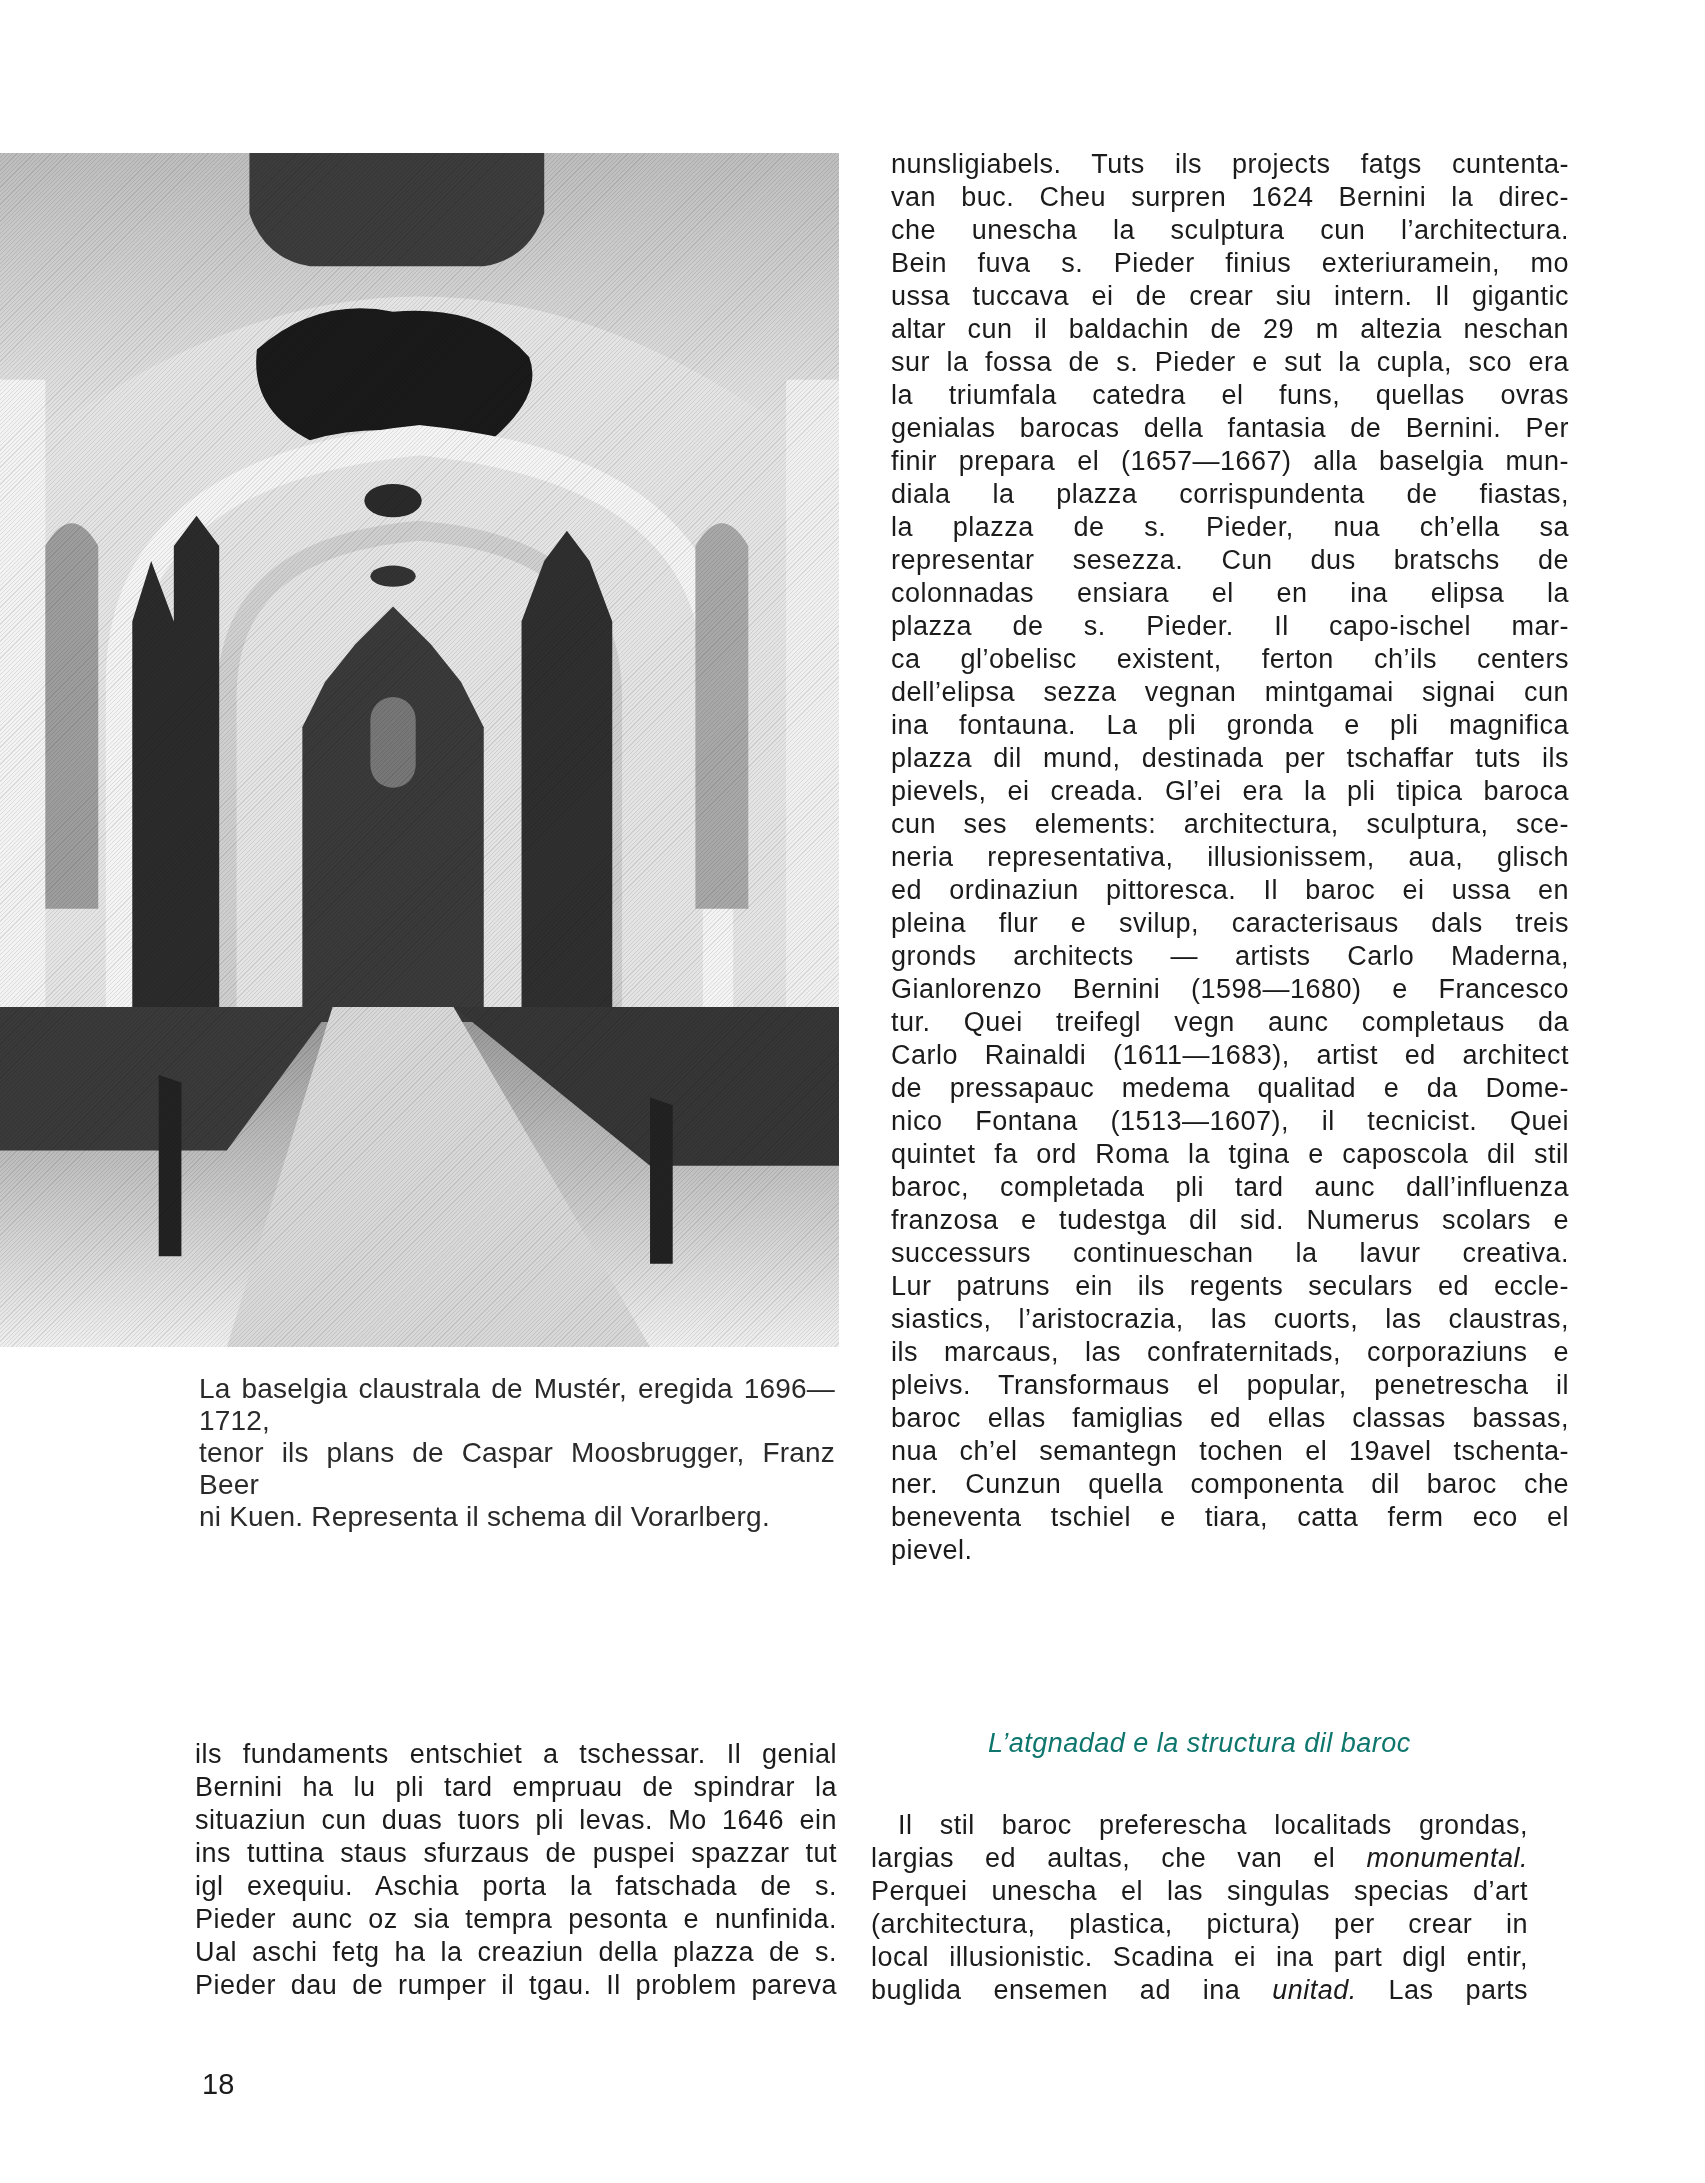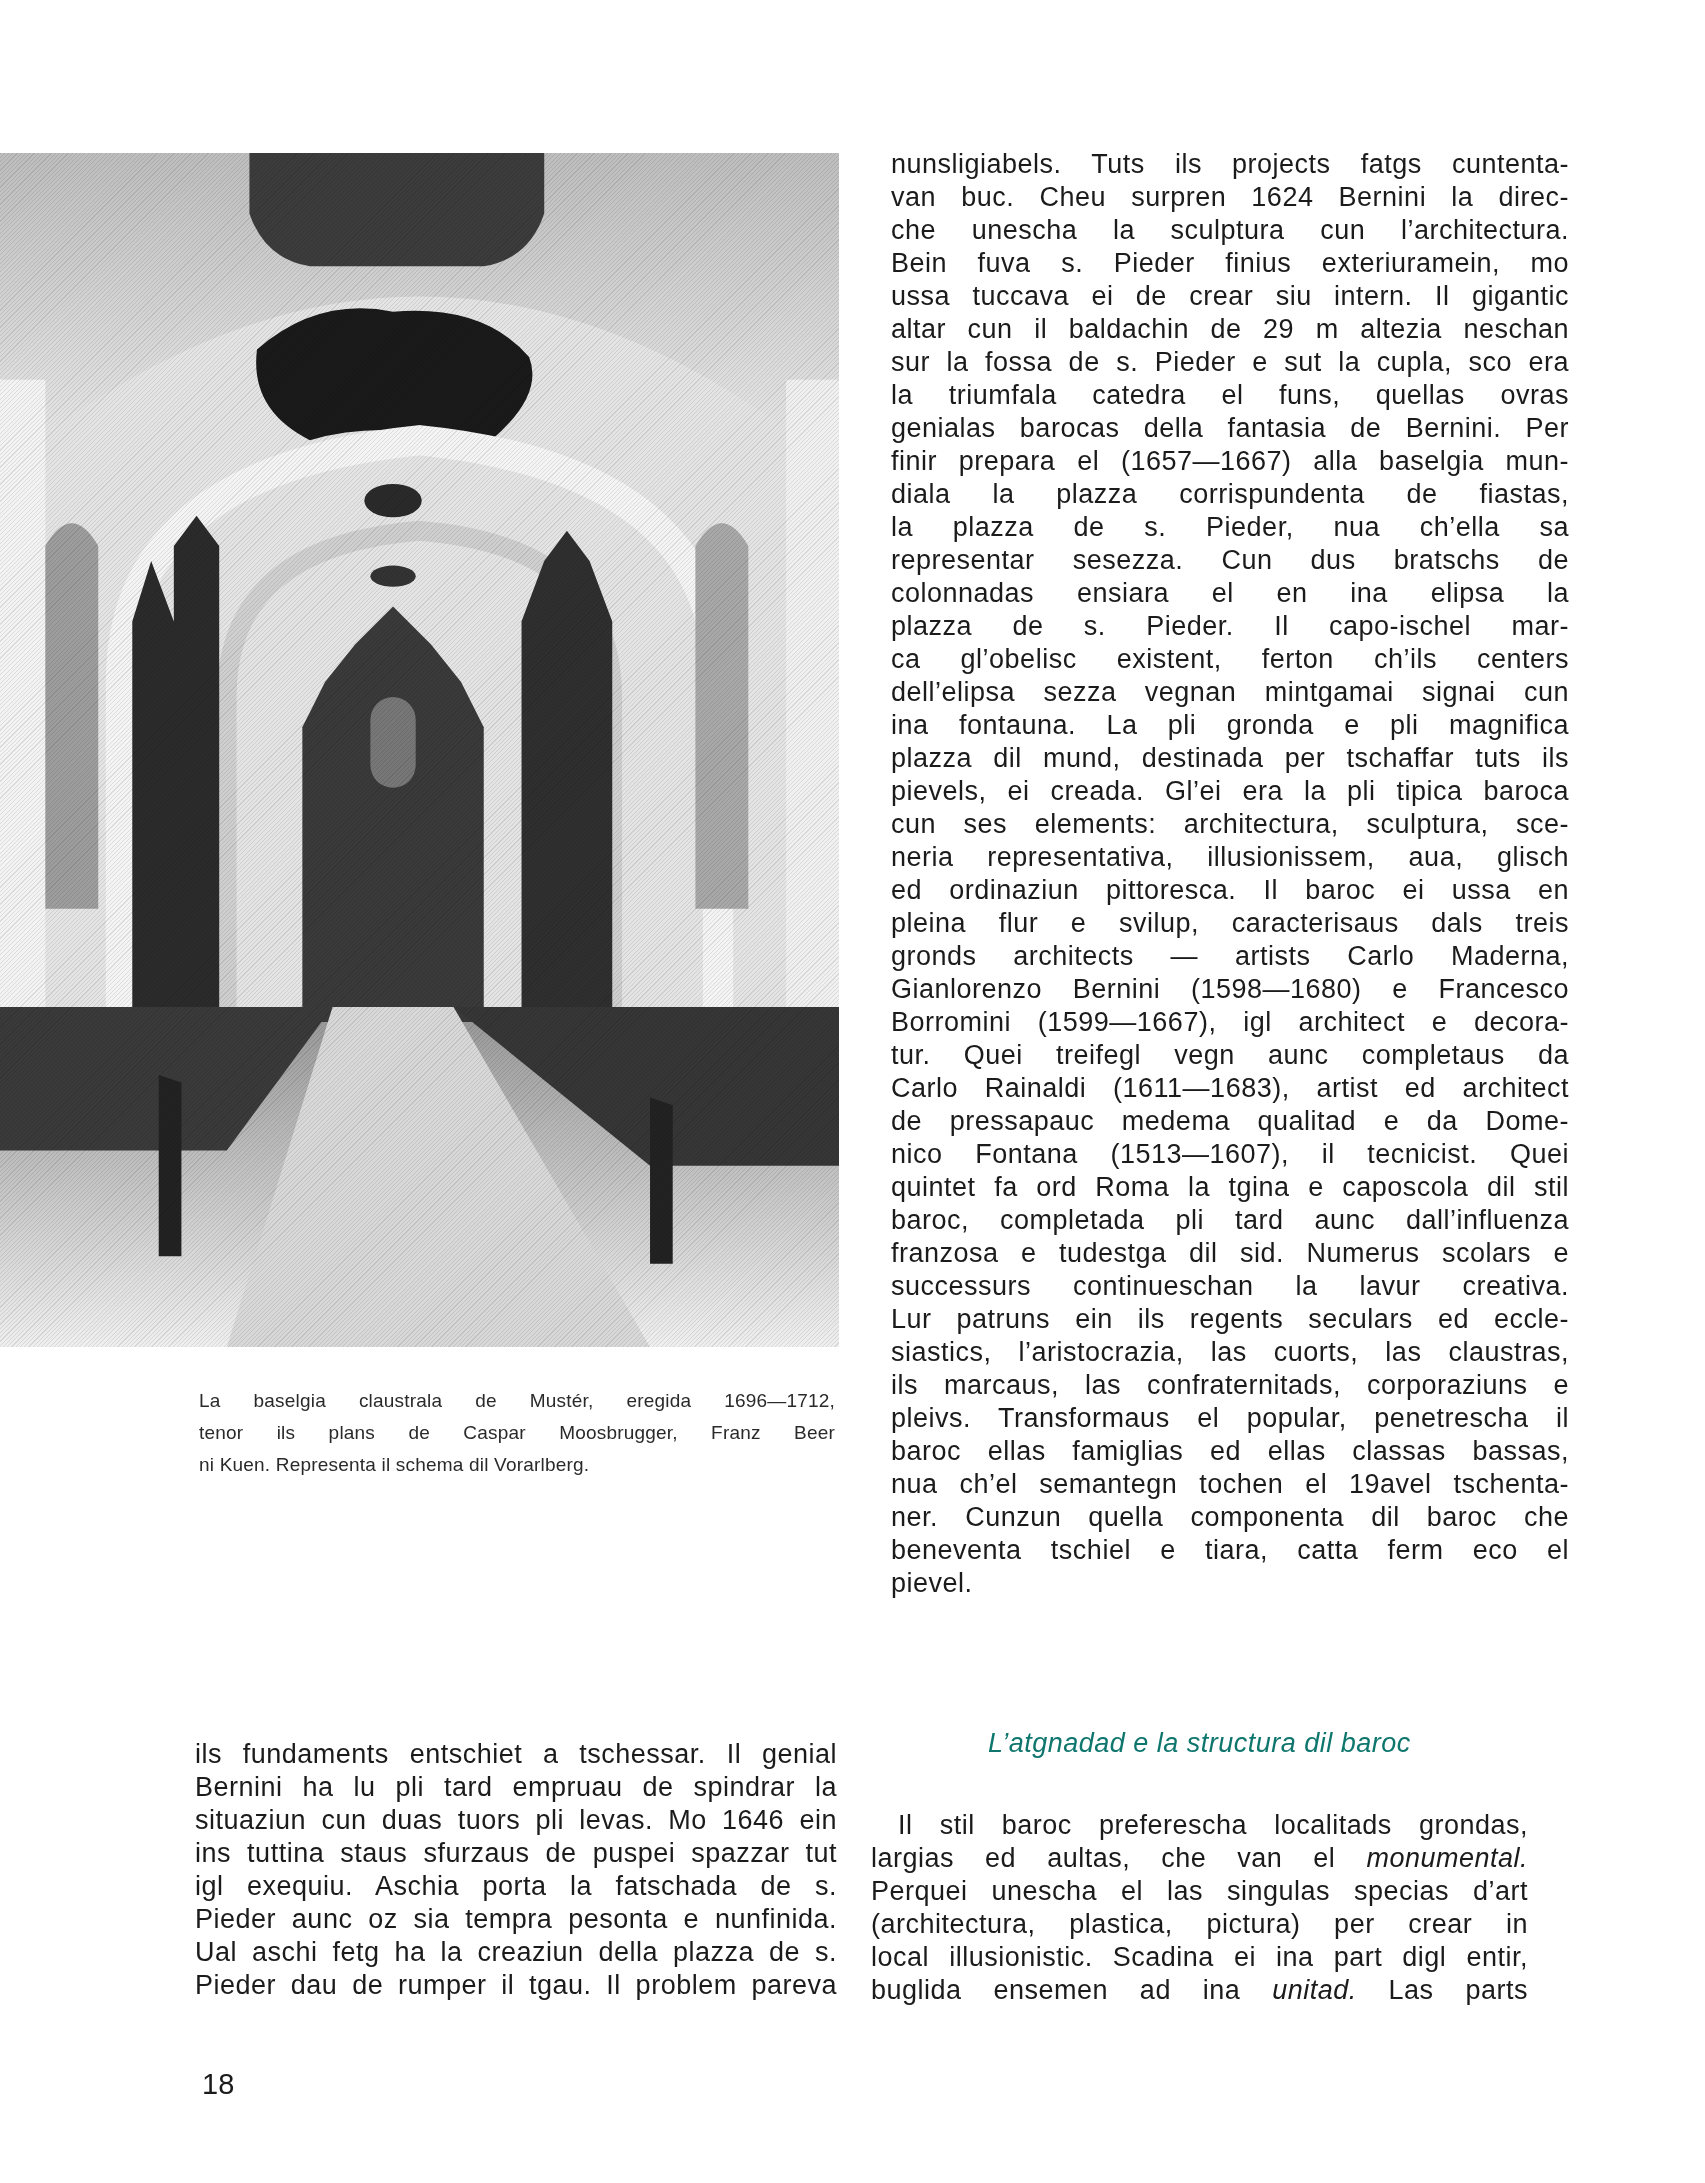--- a/index.html
+++ b/index.html
@@ -8,21 +8,21 @@
 
   
   .photo { position: absolute; left: 0; top: 153px; width: 839px; height: 1194px; overflow: hidden;
            background: #d9d9d9; }
   .photo svg { position: absolute; left: 0; top: 0; width: 100%; height: 100%; }
   .photo::after { content: ""; position: absolute; inset: 0;
     background: repeating-linear-gradient(135deg, rgba(0,0,0,0.10) 0 0.8px, rgba(255,255,255,0) 0.8px 3px);
     pointer-events: none; }
 
   .caption { position: absolute; left: 199px; top: 1373px; width: 636px;
-             font-size: 19px; line-height: 32px; color: #2a2a2a; letter-spacing: 0.2px; margin-top: 12px; }
+             font-size: 28px; line-height: 32px; color: #2a2a2a; letter-spacing: 0.2px; }
 
   .col { position: absolute; font-size: 27px; line-height: 33px; letter-spacing: 0.5px; }
   .col .ln { display: block; text-align: justify; text-align-last: justify; white-space: nowrap; height: 33px; }
   .col .ln.last { text-align-last: left; }
   .col .ln.indent { padding-left: 27px; }
   .col-right-top { left: 871px; top: 148px; width: 678px; margin-left: 20px; }
   .col-left-bottom { left: 195px; top: 1738px; width: 642px; }
   .col-right-bottom { left: 871px; top: 1809px; width: 657px; }
 
   .section-heading { position: absolute; left: 871px; top: 1728px; width: 657px; text-align: center;
@@ -109,21 +109,20 @@
     <span class="ln">dell’elipsa sezza vegnan mintgamai signai cun</span>
     <span class="ln">ina fontauna. La pli gronda e pli magnifica</span>
     <span class="ln">plazza dil mund, destinada per tschaffar tuts ils</span>
     <span class="ln">pievels, ei creada. Gl’ei era la pli tipica baroca</span>
     <span class="ln">cun ses elements: architectura, sculptura, sce-</span>
     <span class="ln">neria representativa, illusionissem, aua, glisch</span>
     <span class="ln">ed ordinaziun pittoresca. Il baroc ei ussa en</span>
     <span class="ln">pleina flur e svilup, caracterisaus dals treis</span>
     <span class="ln">gronds architects — artists Carlo Maderna,</span>
     <span class="ln">Gianlorenzo Bernini (1598—1680) e Francesco</span>
-    <span class="ln">Borromini (1599—1667), igl architect e decora-</span>
     <span class="ln">tur. Quei treifegl vegn aunc completaus da</span>
     <span class="ln">Carlo Rainaldi (1611—1683), artist ed architect</span>
     <span class="ln">de pressapauc medema qualitad e da Dome-</span>
     <span class="ln">nico Fontana (1513—1607), il tecnicist. Quei</span>
     <span class="ln">quintet fa ord Roma la tgina e caposcola dil stil</span>
     <span class="ln">baroc, completada pli tard aunc dall’influenza</span>
     <span class="ln">franzosa e tudestga dil sid. Numerus scolars e</span>
     <span class="ln">successurs continueschan la lavur creativa.</span>
     <span class="ln">Lur patruns ein ils regents seculars ed eccle-</span>
     <span class="ln">siastics, l’aristocrazia, las cuorts, las claustras,</span>

